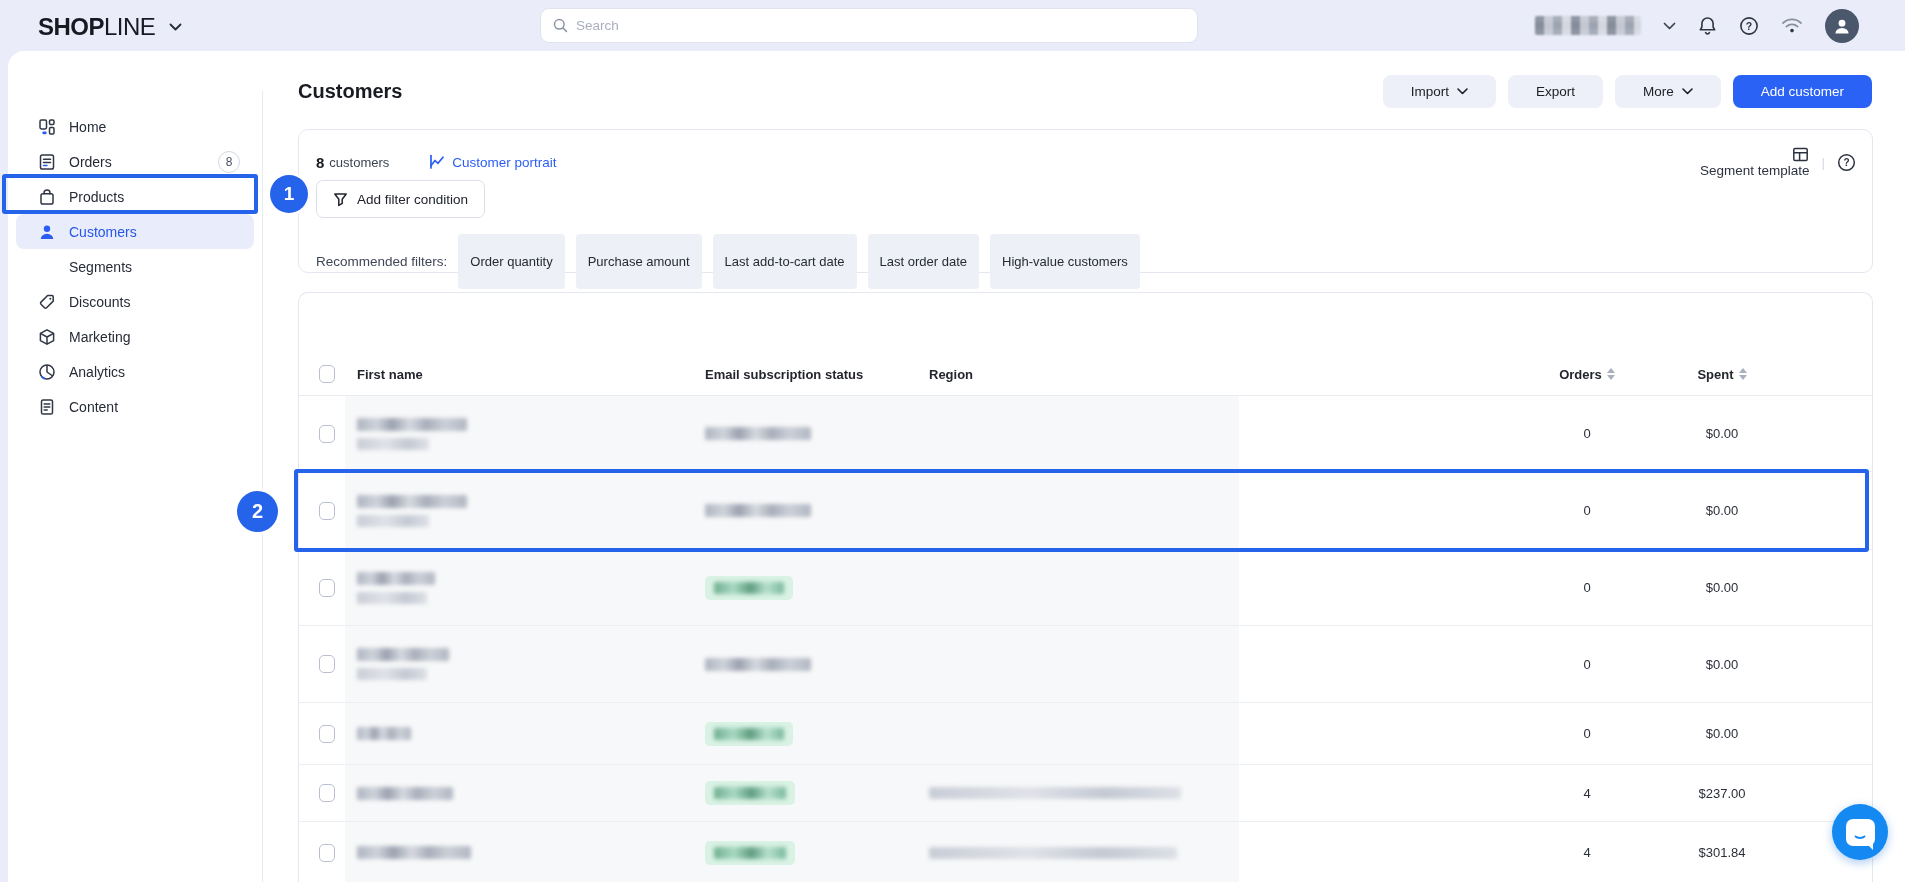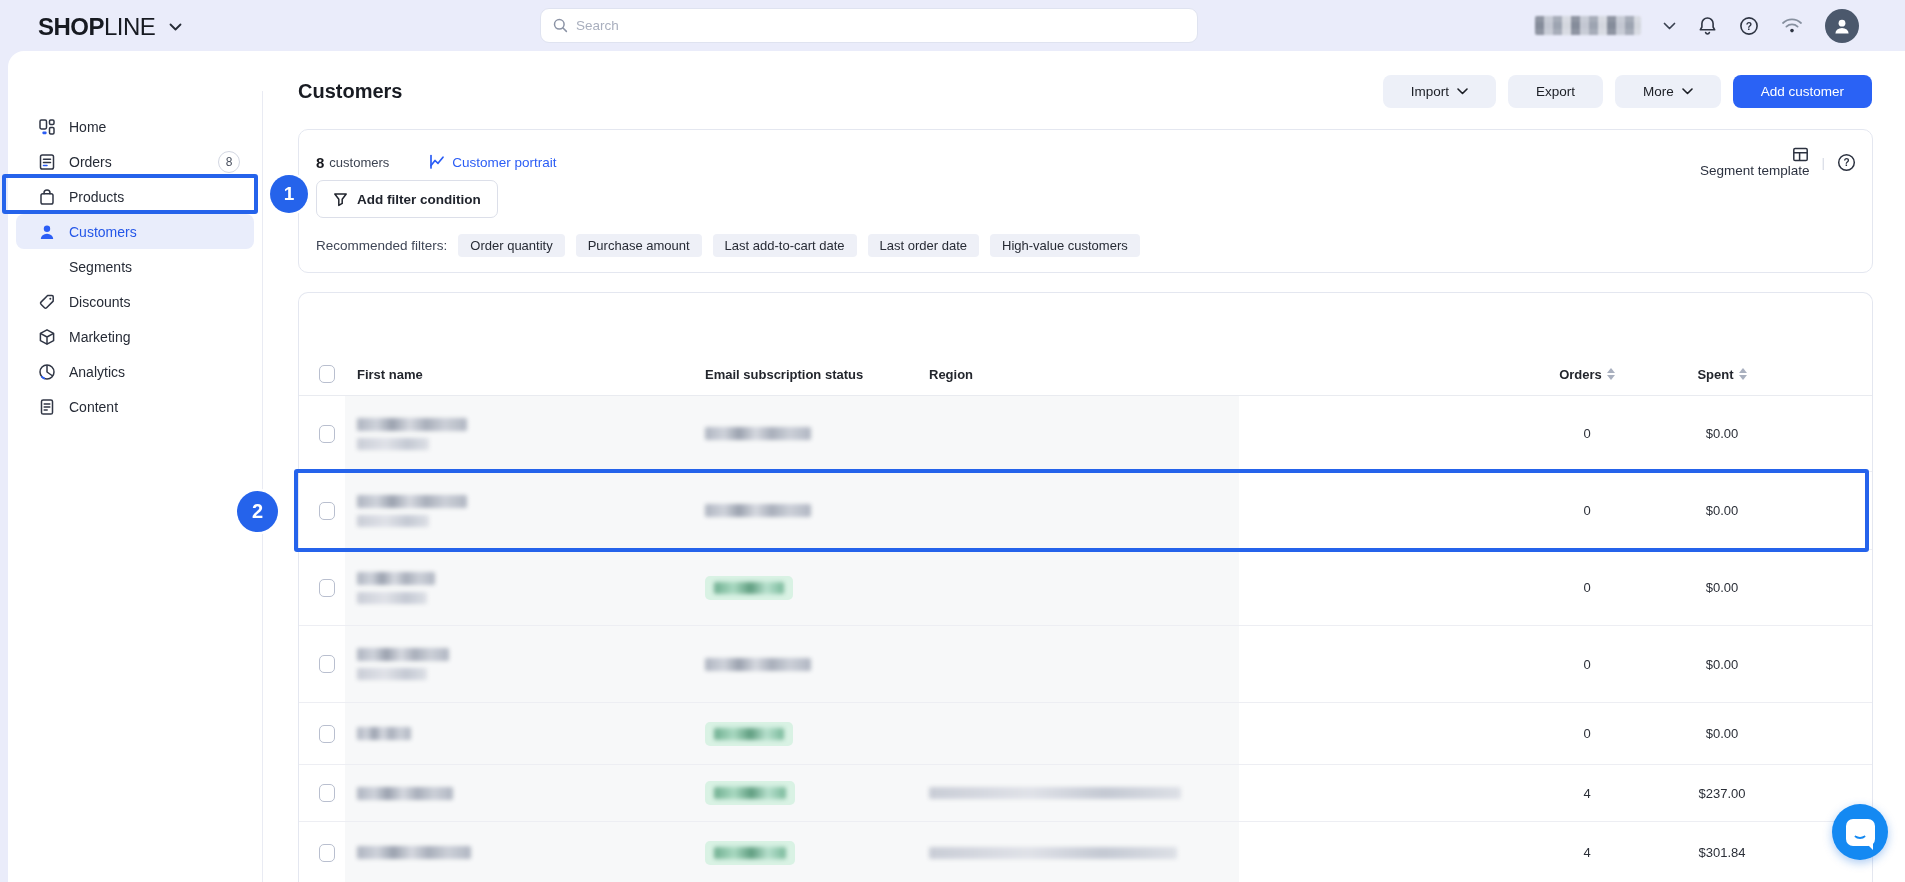--- a/index.html
+++ b/index.html
@@ -55,23 +55,23 @@
 
   .card { position:absolute; background:#fff; border:1px solid #E4E7F0; border-radius:10px; }
   .card.filters { left:34px; top:78px; width:1575px; height:144px; }
   .fc-row1 { position:absolute; left:17px; top:16px; right:16px; display:flex; align-items:center; }
   .cust-count { font-size:15px; font-weight:700; color:#16181e; }
   .cust-count-suffix { font-size:13px; color:#3D4452; margin-left:5px; }
   .portrait-link { display:flex; align-items:center; gap:7px; margin-left:40px; color:#2B5DF5; font-size:13.5px; font-weight:500; cursor:pointer; }
   .fc-right { margin-left:auto; display:flex; align-items:center; gap:12px; color:#2C3240; font-size:13.5px; }
   .fc-right .sep { color:#D6DAE4; }
   .seg-tpl { display:flex; align-items:flex-end; gap:0; cursor:pointer;flex-direction:column; }
-  .add-filter { position:absolute; left:17px; top:50px; height:38px; border:1px solid #DCDFE9; border-radius:7px; background:#fff; display:inline-flex; align-items:center; gap:9px; padding:0 16px; font-size:13.5px; font-weight:700; color:#20242d; cursor:pointer; font-family:inherit; }
+  .add-filter { position:absolute; left:17px; top:50px; height:38px; border:1px solid #DCDFE9; border-radius:7px; background:#fff; display:inline-flex; align-items:center; gap:9px; padding:0 16px; font-size:13.5px; font-weight:400; color:#20242d; cursor:pointer; font-family:inherit; }
   .rec-row { position:absolute; left:17px; top:104px; display:flex; align-items:center; gap:11px; font-size:13.5px; color:#3F4656; }
-  .chip { background:#EEF0F7; border-radius:4px; padding:4px 12px; font-size:13px; color:#272B35; cursor:pointer; white-space:nowrap; }
+  .chip { background:#EEF0F7; border-radius:4px; padding:20px 12px; font-size:13px; color:#272B35; cursor:pointer; white-space:nowrap; }
 
   .card.table { left:34px; top:241px; width:1575px; height:660px; border-bottom:none; border-bottom-left-radius:0; border-bottom-right-radius:0; }
   .t-search-row { position:absolute; left:0; top:0; right:0; height:60px; border-bottom:1px solid #EEF0F5; }
   .t-search { position:absolute; left:13px; top:12px; width:554px; height:34px; border:1px solid #D9DDE9; border-radius:8px; display:flex; align-items:center; gap:8px; padding:0 11px; background:#fff; }
   .t-search input { border:none; outline:none; flex:1; font-size:13px; font-family:inherit; color:#333; background:transparent; }
   .t-search input::placeholder { color:#A7ADBD; }
   .sort-btn { position:absolute; right:12px; top:12px; width:34px; height:34px; border:1px solid #D9DDE9; border-radius:7px; background:#fff; display:flex; align-items:center; justify-content:center; cursor:pointer; }
 
   .tgrid { display:grid; grid-template-columns:18px 40px 348px 224px 520px 1fr 110px 160px 70px; align-items:center; }
   .t-head { position:absolute; left:0; top:60px; right:0; height:43px; border-bottom:1px solid #E9EBF0; font-size:13px; font-weight:700; color:#23262D; }

